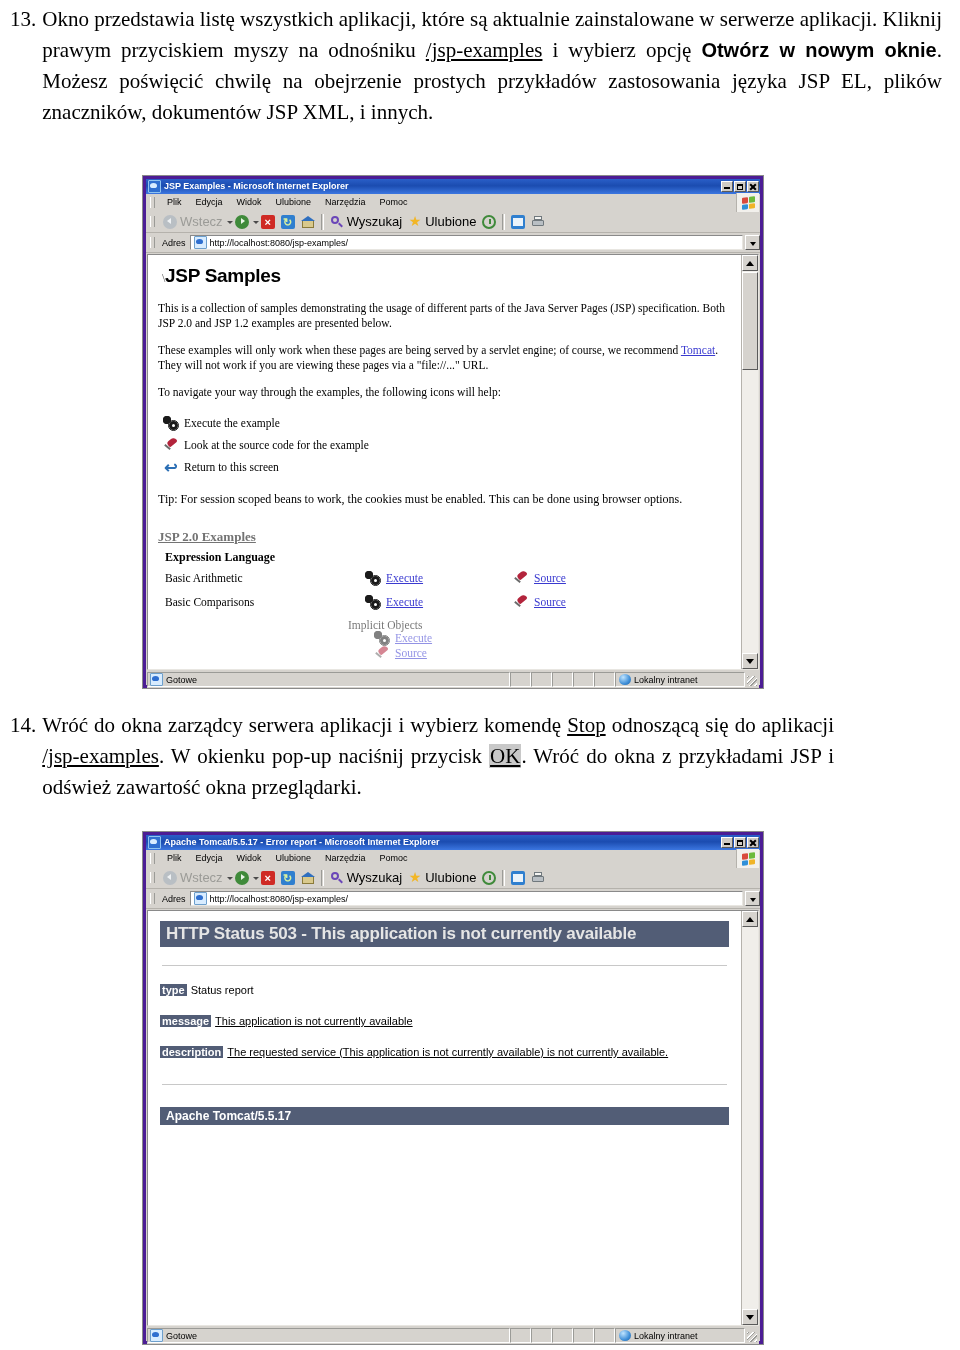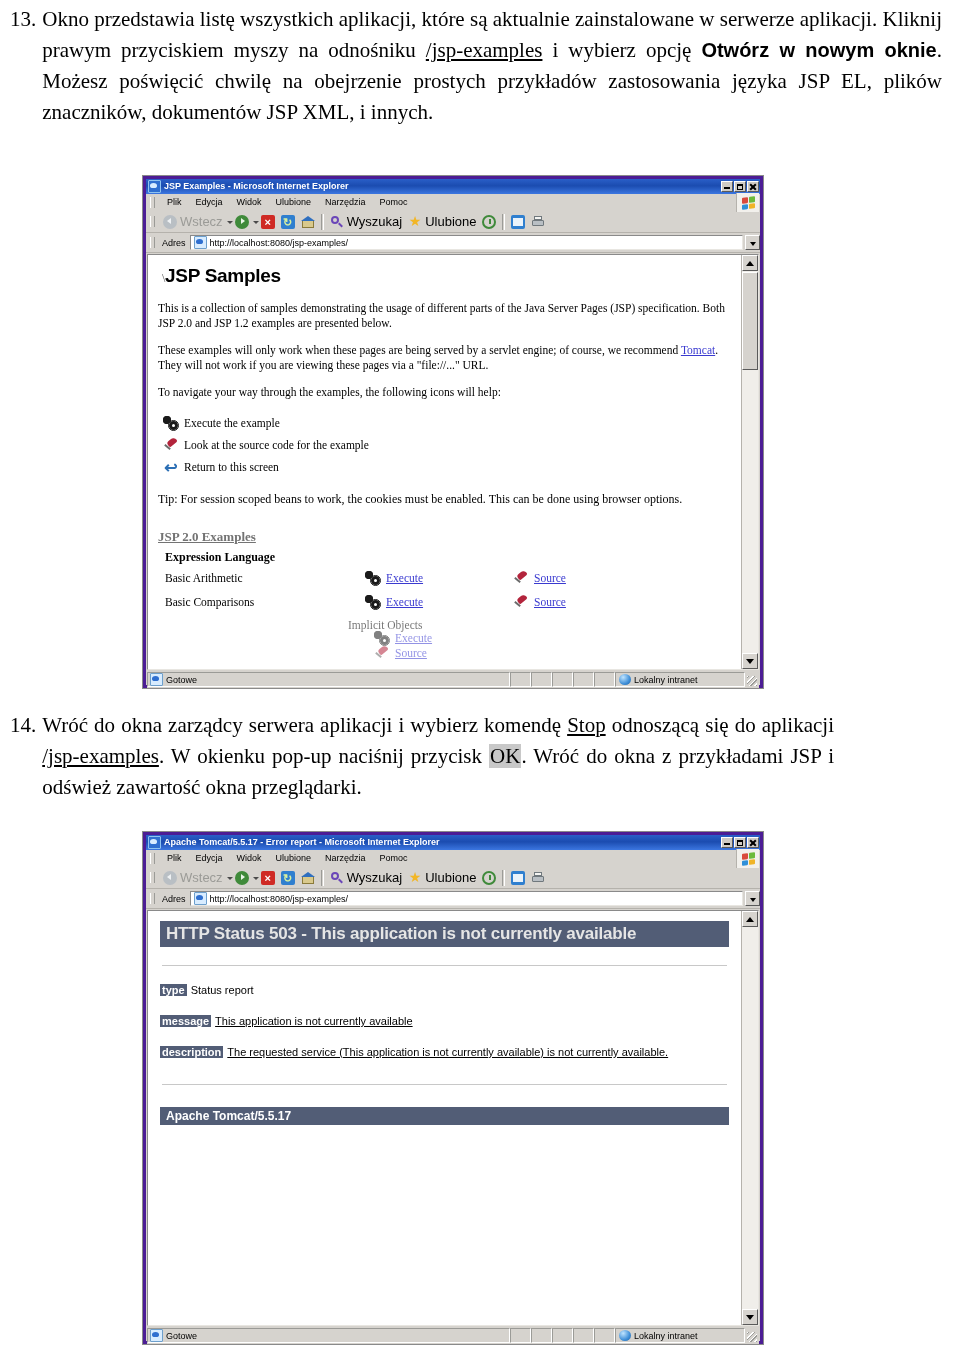--- a/index.html
+++ b/index.html
@@ -29,21 +29,21 @@
   .doc-text{
     flex:1 1 auto;
     font-size:21px;
     line-height:31px;
     text-align:justify;
     text-justify:inter-word;
   }
 
   .u{ text-decoration:underline; }
   .sans-b{ font-family:"Liberation Sans", sans-serif; font-weight:bold; font-size:20px; }
-  .hl{ background:#c8c8c8; padding:0 1px; }
+  .hl{ background:#c8c8c8; padding:0 1px;text-decoration:underline; }
 
   
   .ie-window{
     position:absolute;
     background:#d6d3ce;
     border:3px solid #4c1d95;
     box-shadow:0 0 0 1px #8a8a8a;
     box-sizing:border-box;
     font-family:"Liberation Sans", sans-serif;
   }

